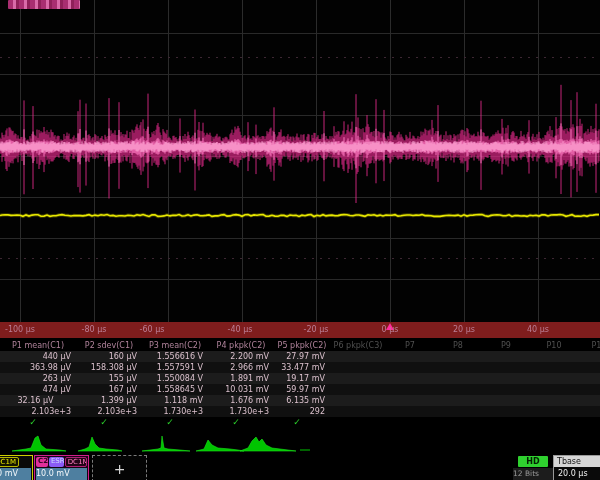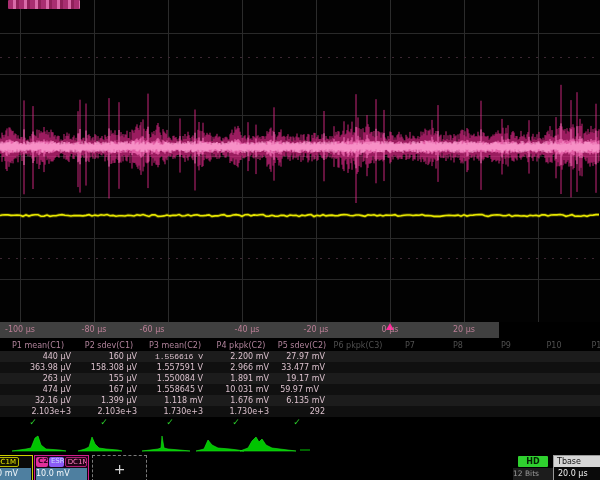--- a/index.html
+++ b/index.html
@@ -14,21 +14,21 @@
     background-position:-53px -7px;}
   .grid-badge{position:absolute;left:8px;top:0;width:72px;height:9px;border-radius:1px;
     background:repeating-linear-gradient(90deg,#9c2a67 0 5px,#d derail 0);
     background:repeating-linear-gradient(90deg,#a82e70 0 5px,#d want 0);
     background:repeating-linear-gradient(90deg,#a82e70 0 5px,#d96aa8 5px 8px,#8f2059 8px 11px);}
   .dotrow{position:absolute;left:0;width:600px;height:1px;
     background:repeating-linear-gradient(90deg,#3d2733 0 2px,transparent 2px 8px);}
   svg.traces{position:absolute;left:0;top:0;}
 
   
-  .time-axis{position:absolute;left:0;top:322px;width:499px;height:16px;overflow:hidden;background:#404040;}
+  .time-axis{position:absolute;left:0;top:322px;width:600px;height:16px;overflow:hidden;background:#7f1d1d;}
   .time-label{position:absolute;top:3px;transform:translateX(-50%);font-size:8px;color:#bb7f96;white-space:nowrap;}
   .trig-marker{position:absolute;top:1px;left:390px;transform:translateX(-50%);width:0;height:0;
     border-left:4px solid transparent;border-right:4px solid transparent;border-bottom:7px solid #ff2d9c;}
 
   
   .measure-table{position:absolute;left:0;top:340px;width:620px;font-size:8px;color:#dcc2ce;}
   .mt-row{display:flex;height:11px;line-height:11px;width:620px;}
   .mt-cell{flex:0 0 auto;box-sizing:border-box;text-align:right;padding-right:5px;overflow:hidden;white-space:nowrap;}
   .mt-cell.hdr{text-align:center;padding-right:0;color:#b0839b;}
   .mt-cell.hdr.unused{color:#4f4f4f;}
@@ -78,45 +78,45 @@
         <path d="M0,215.5L2,215.0L5,214.9L8,214.9L11,215.4L14,215.3L17,215.1L20,215.3L23,216.3L26,214.9L29,216.1L32,215.1L35,214.7L38,214.8L41,216.2L44,216.1L47,215.1L50,216.3L53,215.8L56,215.8L59,215.0L62,214.6L65,215.2L68,215.5L71,216.0L74,215.5L77,215.6L80,215.6L83,215.9L86,215.4L89,214.7L92,215.9L95,215.1L98,215.7L101,214.7L104,215.2L107,214.5L110,215.7L113,215.4L116,216.2L119,215.8L122,215.7L125,216.0L128,215.2L131,215.5L134,216.0L137,214.8L140,215.4L143,214.5L146,215.6L149,216.4L152,214.9L155,214.9L158,216.4L161,216.2L164,215.9L167,215.0L170,215.9L173,215.2L176,215.4L179,214.6L182,216.0L185,215.7L188,214.8L191,215.9L194,215.1L197,214.7L200,215.6L203,215.7L206,215.4L209,214.9L212,216.4L215,215.9L218,215.9L221,215.0L224,214.6L227,216.1L230,215.9L233,215.0L236,214.6L239,215.1L242,216.3L245,214.8L248,214.6L251,215.8L254,214.9L257,215.3L260,214.8L263,214.6L266,216.3L269,216.1L272,215.3L275,216.1L278,216.3L281,215.2L284,215.4L287,216.4L290,215.0L293,215.5L296,215.3L299,216.4L302,215.2L305,215.8L308,214.9L311,214.5L314,216.5L317,215.3L320,216.0L323,214.7L326,215.9L329,215.4L332,215.1L335,215.8L338,215.6L341,214.9L344,214.6L347,214.8L350,215.5L353,215.8L356,215.0L359,215.0L362,215.6L365,216.3L368,214.9L371,215.2L374,214.8L377,215.8L380,215.1L383,216.0L386,215.1L389,215.2L392,215.2L395,214.7L398,216.1L401,215.7L404,215.2L407,215.0L410,215.0L413,215.5L416,215.1L419,215.3L422,214.6L425,215.6L428,215.5L431,215.7L434,216.4L437,216.2L440,216.4L443,215.9L446,215.5L449,215.2L452,215.5L455,215.6L458,215.1L461,216.2L464,214.8L467,216.1L470,215.2L473,215.1L476,214.8L479,214.6L482,214.5L485,215.7L488,216.4L491,215.4L494,215.0L497,214.9L500,215.0L503,215.7L506,215.7L509,214.8L512,216.4L515,215.5L518,215.6L521,216.0L524,215.7L527,216.4L530,215.3L533,215.7L536,215.3L539,216.1L542,214.8L545,214.9L548,215.9L551,215.0L554,214.9L557,214.9L560,214.5L563,215.0L566,216.3L569,215.6L572,214.7L575,216.3L578,216.1L581,216.2L584,215.5L587,216.3L590,215.2L593,215.1L596,214.6L599,214.6" stroke="#6e6e00" stroke-width="3.4" fill="none" opacity="0.55"></path>
         <path d="M0,215.5L2,215.0L5,214.9L8,214.9L11,215.4L14,215.3L17,215.1L20,215.3L23,216.3L26,214.9L29,216.1L32,215.1L35,214.7L38,214.8L41,216.2L44,216.1L47,215.1L50,216.3L53,215.8L56,215.8L59,215.0L62,214.6L65,215.2L68,215.5L71,216.0L74,215.5L77,215.6L80,215.6L83,215.9L86,215.4L89,214.7L92,215.9L95,215.1L98,215.7L101,214.7L104,215.2L107,214.5L110,215.7L113,215.4L116,216.2L119,215.8L122,215.7L125,216.0L128,215.2L131,215.5L134,216.0L137,214.8L140,215.4L143,214.5L146,215.6L149,216.4L152,214.9L155,214.9L158,216.4L161,216.2L164,215.9L167,215.0L170,215.9L173,215.2L176,215.4L179,214.6L182,216.0L185,215.7L188,214.8L191,215.9L194,215.1L197,214.7L200,215.6L203,215.7L206,215.4L209,214.9L212,216.4L215,215.9L218,215.9L221,215.0L224,214.6L227,216.1L230,215.9L233,215.0L236,214.6L239,215.1L242,216.3L245,214.8L248,214.6L251,215.8L254,214.9L257,215.3L260,214.8L263,214.6L266,216.3L269,216.1L272,215.3L275,216.1L278,216.3L281,215.2L284,215.4L287,216.4L290,215.0L293,215.5L296,215.3L299,216.4L302,215.2L305,215.8L308,214.9L311,214.5L314,216.5L317,215.3L320,216.0L323,214.7L326,215.9L329,215.4L332,215.1L335,215.8L338,215.6L341,214.9L344,214.6L347,214.8L350,215.5L353,215.8L356,215.0L359,215.0L362,215.6L365,216.3L368,214.9L371,215.2L374,214.8L377,215.8L380,215.1L383,216.0L386,215.1L389,215.2L392,215.2L395,214.7L398,216.1L401,215.7L404,215.2L407,215.0L410,215.0L413,215.5L416,215.1L419,215.3L422,214.6L425,215.6L428,215.5L431,215.7L434,216.4L437,216.2L440,216.4L443,215.9L446,215.5L449,215.2L452,215.5L455,215.6L458,215.1L461,216.2L464,214.8L467,216.1L470,215.2L473,215.1L476,214.8L479,214.6L482,214.5L485,215.7L488,216.4L491,215.4L494,215.0L497,214.9L500,215.0L503,215.7L506,215.7L509,214.8L512,216.4L515,215.5L518,215.6L521,216.0L524,215.7L527,216.4L530,215.3L533,215.7L536,215.3L539,216.1L542,214.8L545,214.9L548,215.9L551,215.0L554,214.9L557,214.9L560,214.5L563,215.0L566,216.3L569,215.6L572,214.7L575,216.3L578,216.1L581,216.2L584,215.5L587,216.3L590,215.2L593,215.1L596,214.6L599,214.6" stroke="#e8e800" stroke-width="1.6" fill="none" opacity="1"></path>
       </svg>
   </div>
 
   <div class="time-axis" id="time-axis">
     <div class="trig-marker"></div>
   <span class="time-label" style="left: 20px;">-100 µs</span>
       <span class="time-label" style="left: 94px;">-80 µs</span>
       <span class="time-label" style="left: 152px;">-60 µs</span>
-      <span class="time-label" style="left: 247px;">-40 µs</span>
+      <span class="time-label" style="left: 240px;">-40 µs</span>
       <span class="time-label" style="left: 316px;">-20 µs</span>
       <span class="time-label" style="left: 390px;">0 µs</span>
       <span class="time-label" style="left: 464px;">20 µs</span>
       <span class="time-label" style="left: 538px;">40 µs</span>
     </div>
 
   <div class="measure-table" id="measure-table">
       <div class="mt-row">
         <div class="mt-cell hdr" style="width: 76px;">P1 mean(C1)</div>
         <div class="mt-cell hdr" style="width: 66px;">P2 sdev(C1)</div>
         <div class="mt-cell hdr" style="width: 66px;">P3 mean(C2)</div>
         <div class="mt-cell hdr" style="width: 66px;">P4 pkpk(C2)</div>
-        <div class="mt-cell hdr" style="width: 56px;">P5 sdev(C2)</div>
+        <div class="mt-cell hdr" style="width: 56px;">P5 pkpk(C2)</div>
         <div class="mt-cell hdr unused" style="width: 56px;">P6 pkpk(C3)</div>
         <div class="mt-cell hdr unused" style="width: 48px;">P7</div>
         <div class="mt-cell hdr unused" style="width: 48px;">P8</div>
         <div class="mt-cell hdr unused" style="width: 48px;">P9</div>
         <div class="mt-cell hdr unused" style="width: 48px;">P10</div>
         <div class="mt-cell hdr unused" style="width: 42px;">P11</div>
       </div>
       <div class="mt-row" style="background: rgb(28, 28, 28);">
         <div class="mt-cell" style="width: 76px;">440 µV</div>
         <div class="mt-cell" style="width: 66px;">160 µV</div>
-        <div class="mt-cell" style="width: 66px; font-family: Liberation Mono, monospace;">1.556616 V</div>
+        <div class="mt-cell" style="width: 66px;">1.556616 V</div>
         <div class="mt-cell" style="width: 66px;">2.200 mV</div>
         <div class="mt-cell" style="width: 56px;">27.97 mV</div>
         <div class="mt-cell" style="width: 56px;"></div>
         <div class="mt-cell" style="width: 48px;"></div>
         <div class="mt-cell" style="width: 48px;"></div>
         <div class="mt-cell" style="width: 48px;"></div>
         <div class="mt-cell" style="width: 48px;"></div>
         <div class="mt-cell" style="width: 42px;"></div>
       </div>
       <div class="mt-row" style="background: rgb(16, 16, 16);">
@@ -143,30 +143,30 @@
         <div class="mt-cell" style="width: 48px;"></div>
         <div class="mt-cell" style="width: 48px;"></div>
         <div class="mt-cell" style="width: 48px;"></div>
         <div class="mt-cell" style="width: 42px;"></div>
       </div>
       <div class="mt-row" style="background: rgb(16, 16, 16);">
         <div class="mt-cell" style="width: 76px; padding-left: 36px;">474 µV</div>
         <div class="mt-cell" style="width: 66px;">167 µV</div>
         <div class="mt-cell" style="width: 66px;">1.558645 V</div>
         <div class="mt-cell" style="width: 66px;">10.031 mV</div>
-        <div class="mt-cell" style="width: 56px; text-align: center;">59.97 mV</div>
+        <div class="mt-cell" style="width: 56px;">59.97 mV</div>
         <div class="mt-cell" style="width: 56px;"></div>
         <div class="mt-cell" style="width: 48px;"></div>
         <div class="mt-cell" style="width: 48px;"></div>
         <div class="mt-cell" style="width: 48px;"></div>
         <div class="mt-cell" style="width: 48px;"></div>
         <div class="mt-cell" style="width: 42px;"></div>
       </div>
       <div class="mt-row" style="background: rgb(28, 28, 28);">
-        <div class="mt-cell" style="width: 76px;">32.16 µV</div>
+        <div class="mt-cell" style="width: 76px; text-align: center;">32.16 µV</div>
         <div class="mt-cell" style="width: 66px;">1.399 µV</div>
         <div class="mt-cell" style="width: 66px;">1.118 mV</div>
         <div class="mt-cell" style="width: 66px;">1.676 mV</div>
         <div class="mt-cell" style="width: 56px;">6.135 mV</div>
         <div class="mt-cell" style="width: 56px;"></div>
         <div class="mt-cell" style="width: 48px;"></div>
         <div class="mt-cell" style="width: 48px;"></div>
         <div class="mt-cell" style="width: 48px;"></div>
         <div class="mt-cell" style="width: 48px;"></div>
         <div class="mt-cell" style="width: 42px;"></div>

